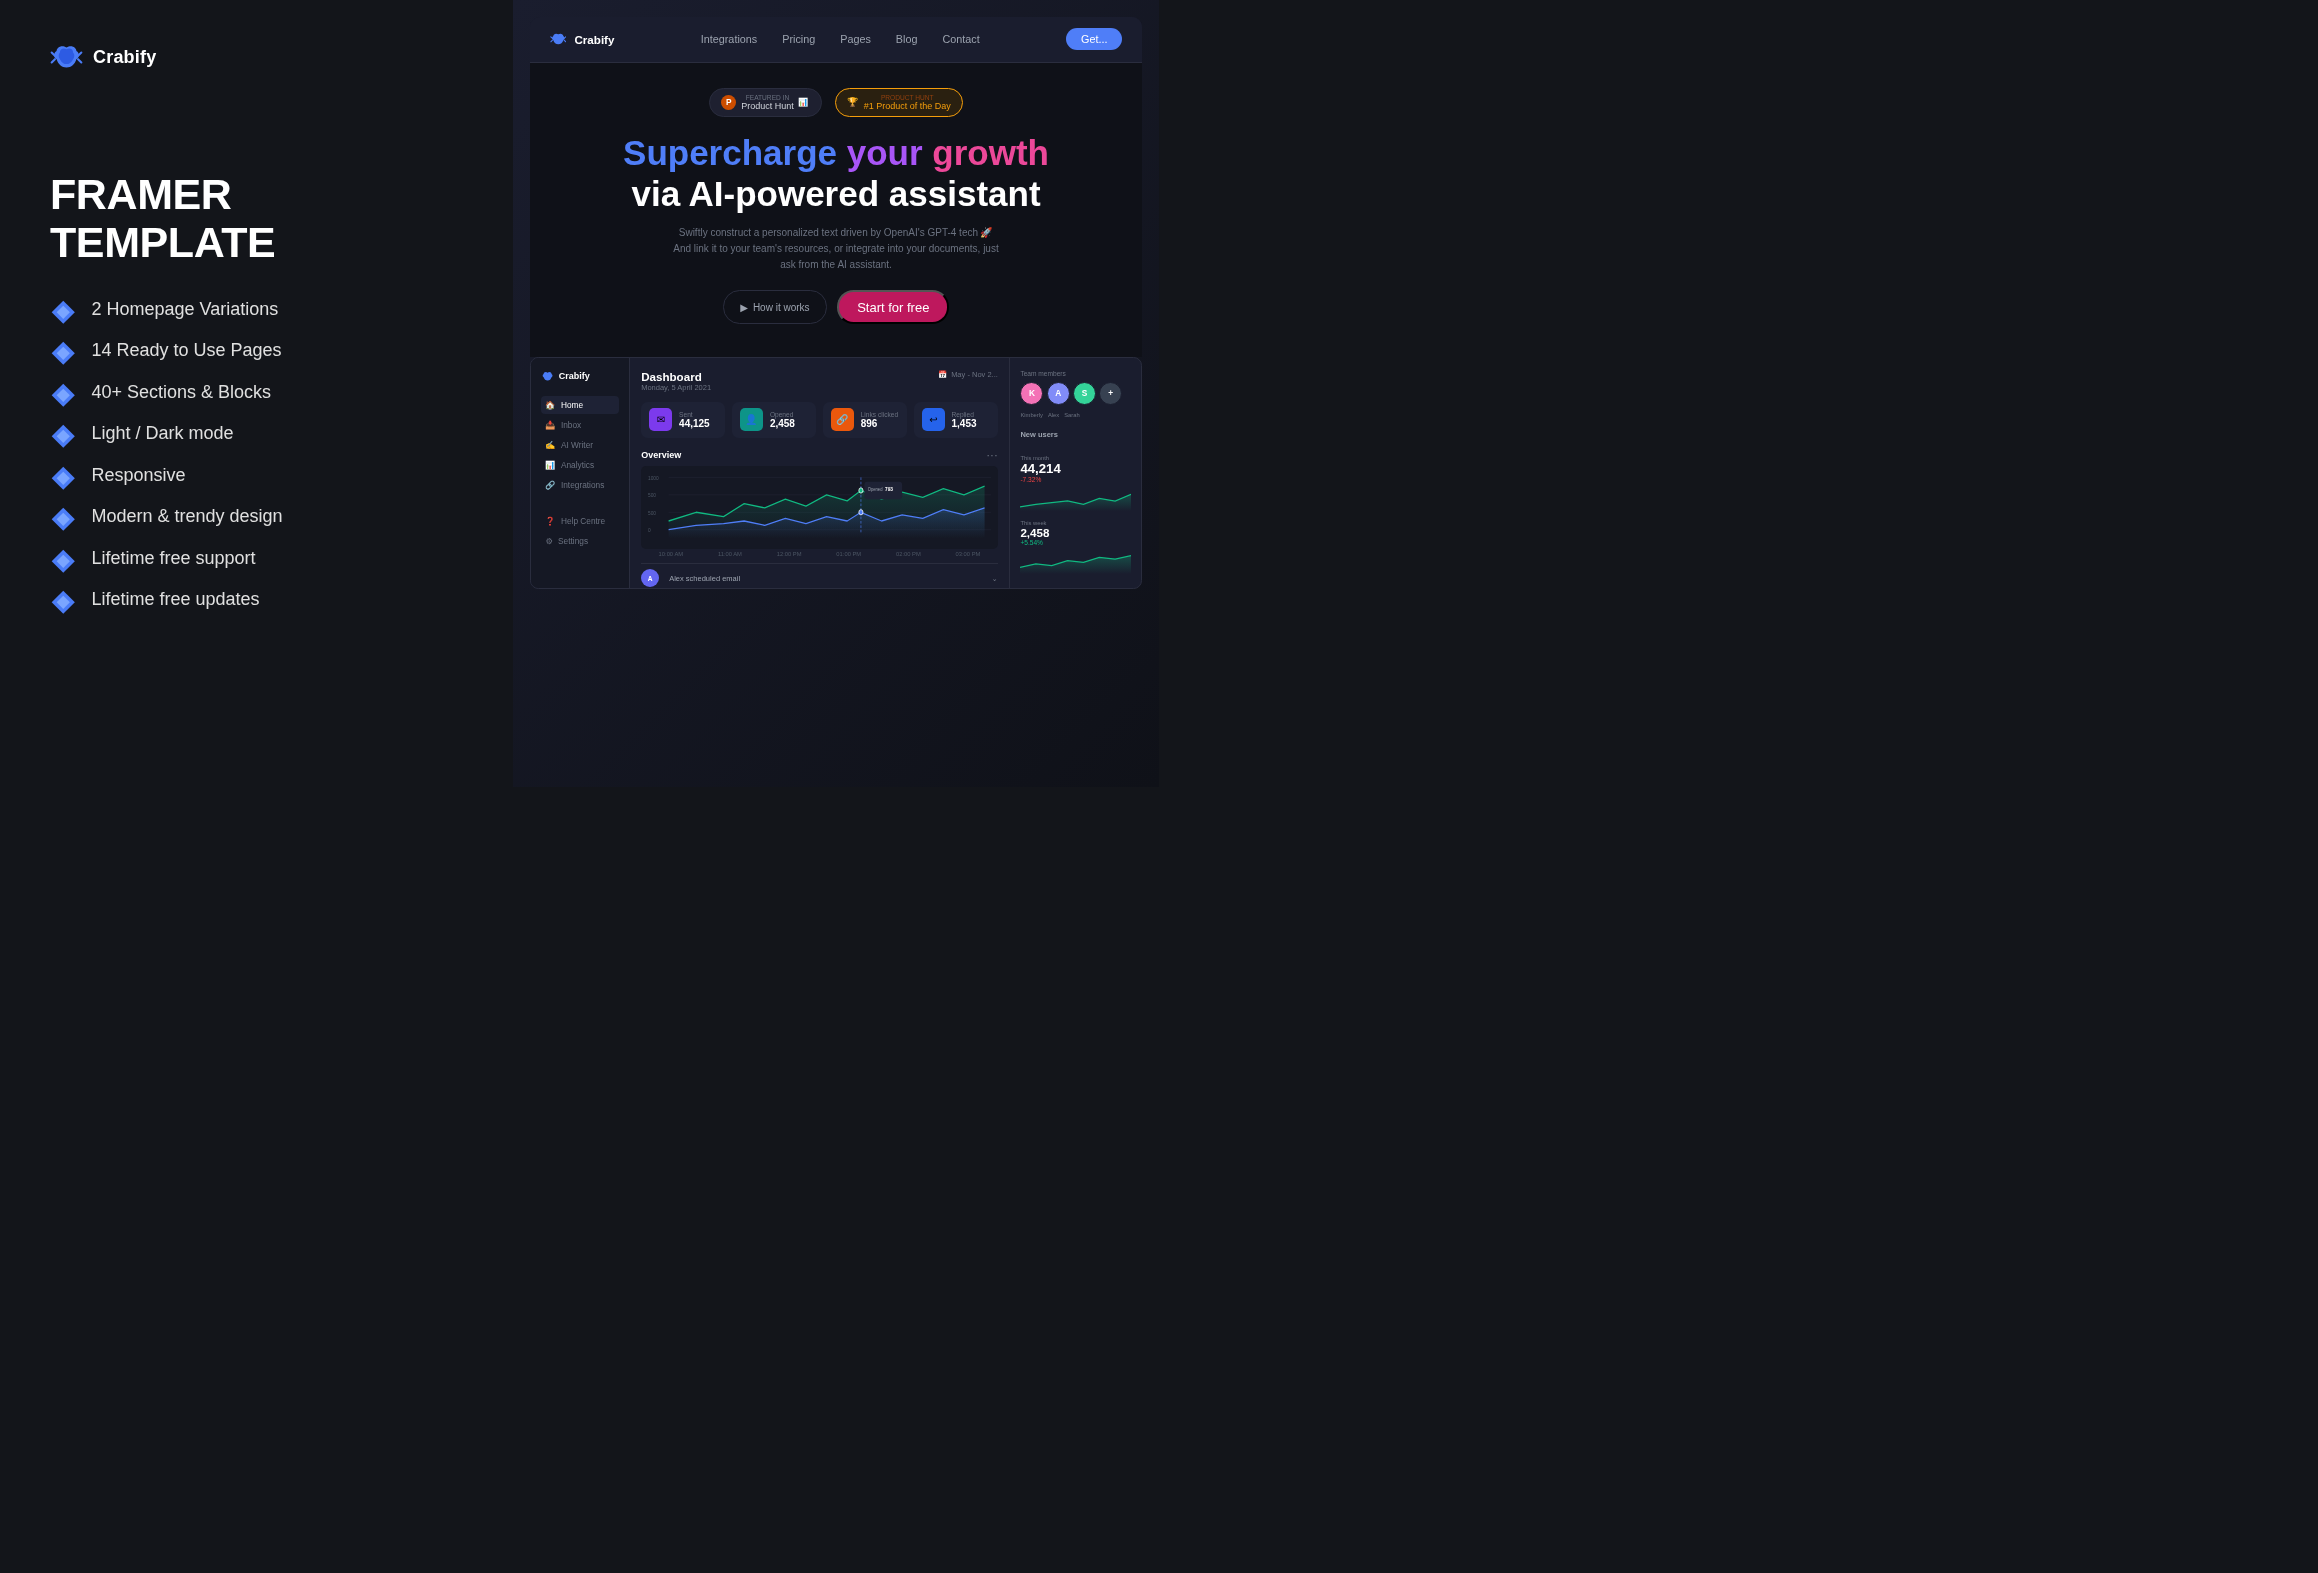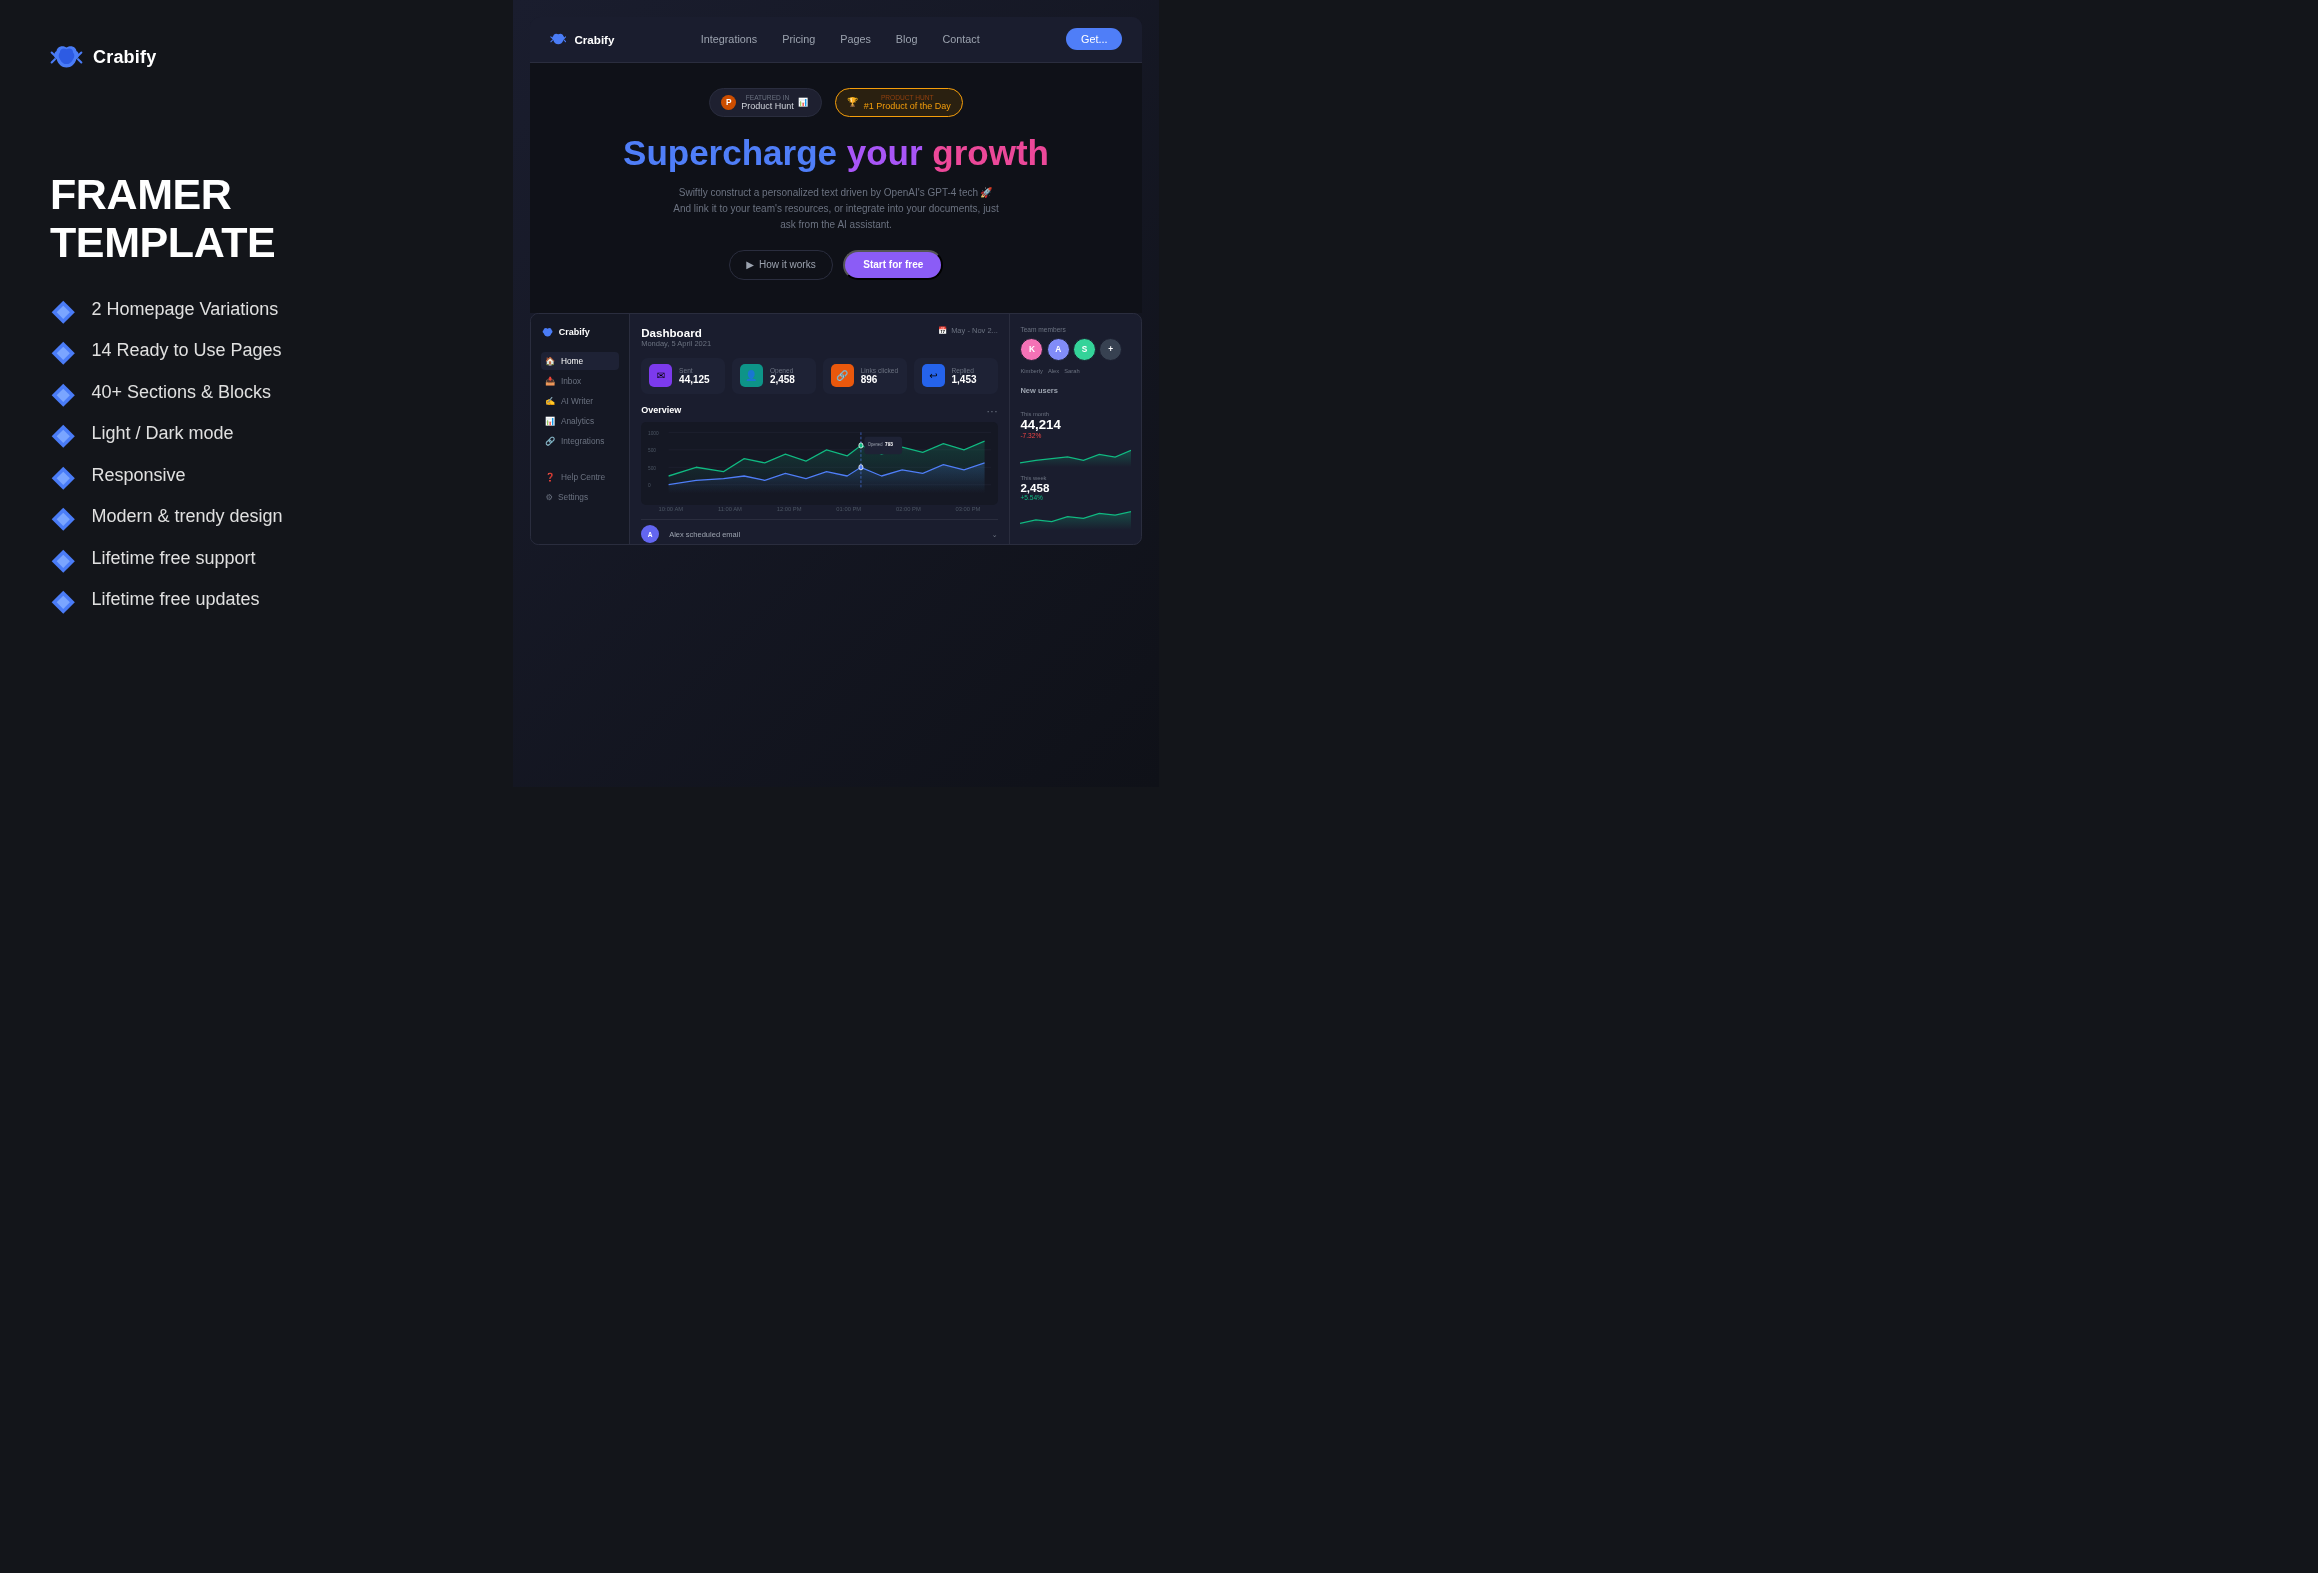--- a/index.html
+++ b/index.html
@@ -212,26 +212,26 @@
       color: #9ca3af;
       padding: 7.5px 16.6px;
       border-radius: 16.6px;
       font-size: 10px;
       display: flex;
       align-items: center;
       gap: 5px;
     }
 
     .btn-start {
-      background: #8b5cf6;
+      background: #be185d;
       color: #fff;
       padding: 7.5px 18px;
       border-radius: 16.6px;
-      font-size: 10px;
-      font-weight: 700;
+      font-size: 13px;
+      font-weight: 400;
     }
 
     
     .dashboard-mockup {
       background: #1a1d2e;
       border-radius: 8.3px;
       margin: 0 16.6px;
       overflow: hidden;
       border: 0.8px solid #2a2d3e;
       display: flex;
@@ -564,20 +564,21 @@
             <div style="font-size:6.6px; color:#92400e;">PRODUCT HUNT</div>
             <div style="font-size:9px;">#1 Product of the Day</div>
           </div>
         </div>
       </div>
 
       <h2 class="hero-title">
         <span class="blue">Supercharge</span>
         <span class="purple">your</span>
         <span class="pink">growth</span><br>
+        <span class="white">via AI-powered assistant</span>
       </h2>
 
       <p class="hero-subtitle">Swiftly construct a personalized text driven by OpenAI's GPT-4 tech 🚀 And link it to your team's resources, or integrate into your documents, just ask from the AI assistant.</p>
 
       <div class="hero-buttons">
         <button class="btn-how">
           <span>▶</span>
           <span>How it works</span>
         </button>
         <button class="btn-start">Start for free</button>

